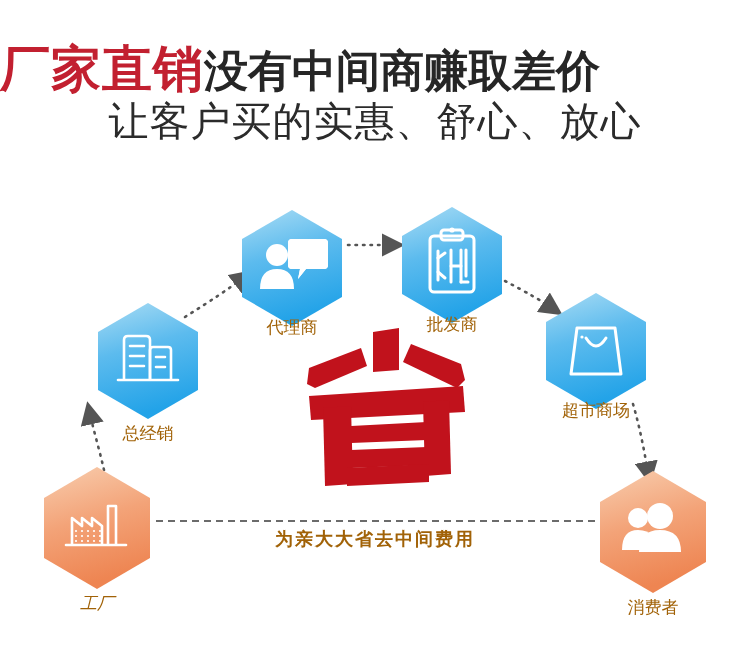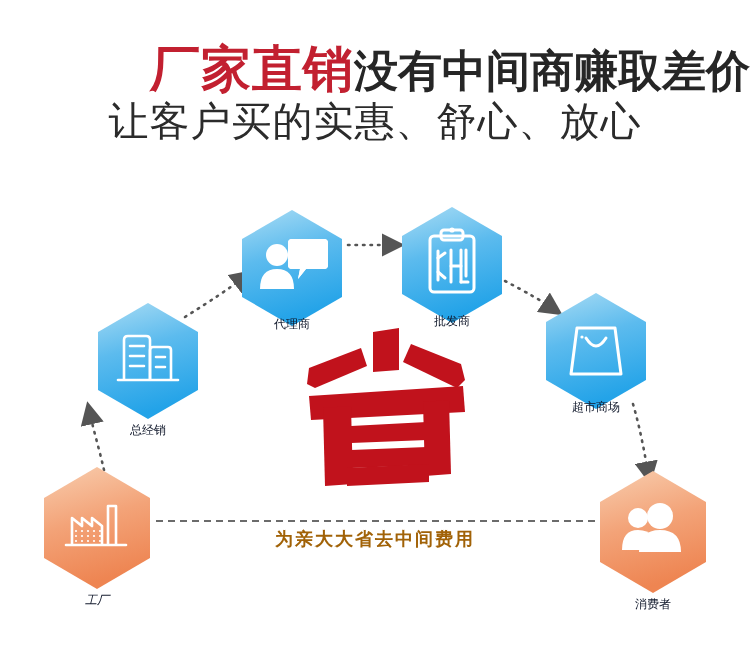--- a/index.html
+++ b/index.html
@@ -5,21 +5,21 @@
   html,body{margin:0;padding:0;background:#ffffff;}
   body{
     width:750px;height:659px;position:relative;overflow:hidden;
     font-family:"DejaVu Sans","Liberation Sans",sans-serif;
     background:#ffffff;
   }
   #stage{position:absolute;left:0;top:0;width:750px;height:659px;}
 
   
   .headline{
-    position:absolute;left:0;top:44px;width:750px;text-align:right;
+    position:absolute;left:0;top:44px;width:750px;text-align:left;
     white-space:nowrap;line-height:1;
   }
   .hl-red{
     font-size:50px;font-weight:bold;color:#C22030;letter-spacing:1px;
     vertical-align:baseline;
   }
   .hl-dark{
     font-size:44px;font-weight:bold;color:#262626;letter-spacing:0px;
     vertical-align:baseline;
   }
@@ -27,21 +27,21 @@
     position:absolute;left:0;top:101px;width:750px;text-align:center;
     white-space:nowrap;line-height:1;
     font-size:40px;font-weight:normal;color:#2b2b2b;letter-spacing:1px;
   }
 
   
   .node{position:absolute;}
   .nodelabel{
     position:absolute;width:180px;text-align:center;left:50%;
     transform:translateX(-50%);
-    font-size:12px;color:#0f172a;white-space:nowrap;
+    font-size:17px;color:#a16207;white-space:nowrap;
     font-family:"DejaVu Sans","Liberation Sans",sans-serif;
   }
 
   
   .sheng{
     position:absolute;left:295px;top:322px;width:180px;height:165px;
   }
 
   
   .centertext{

